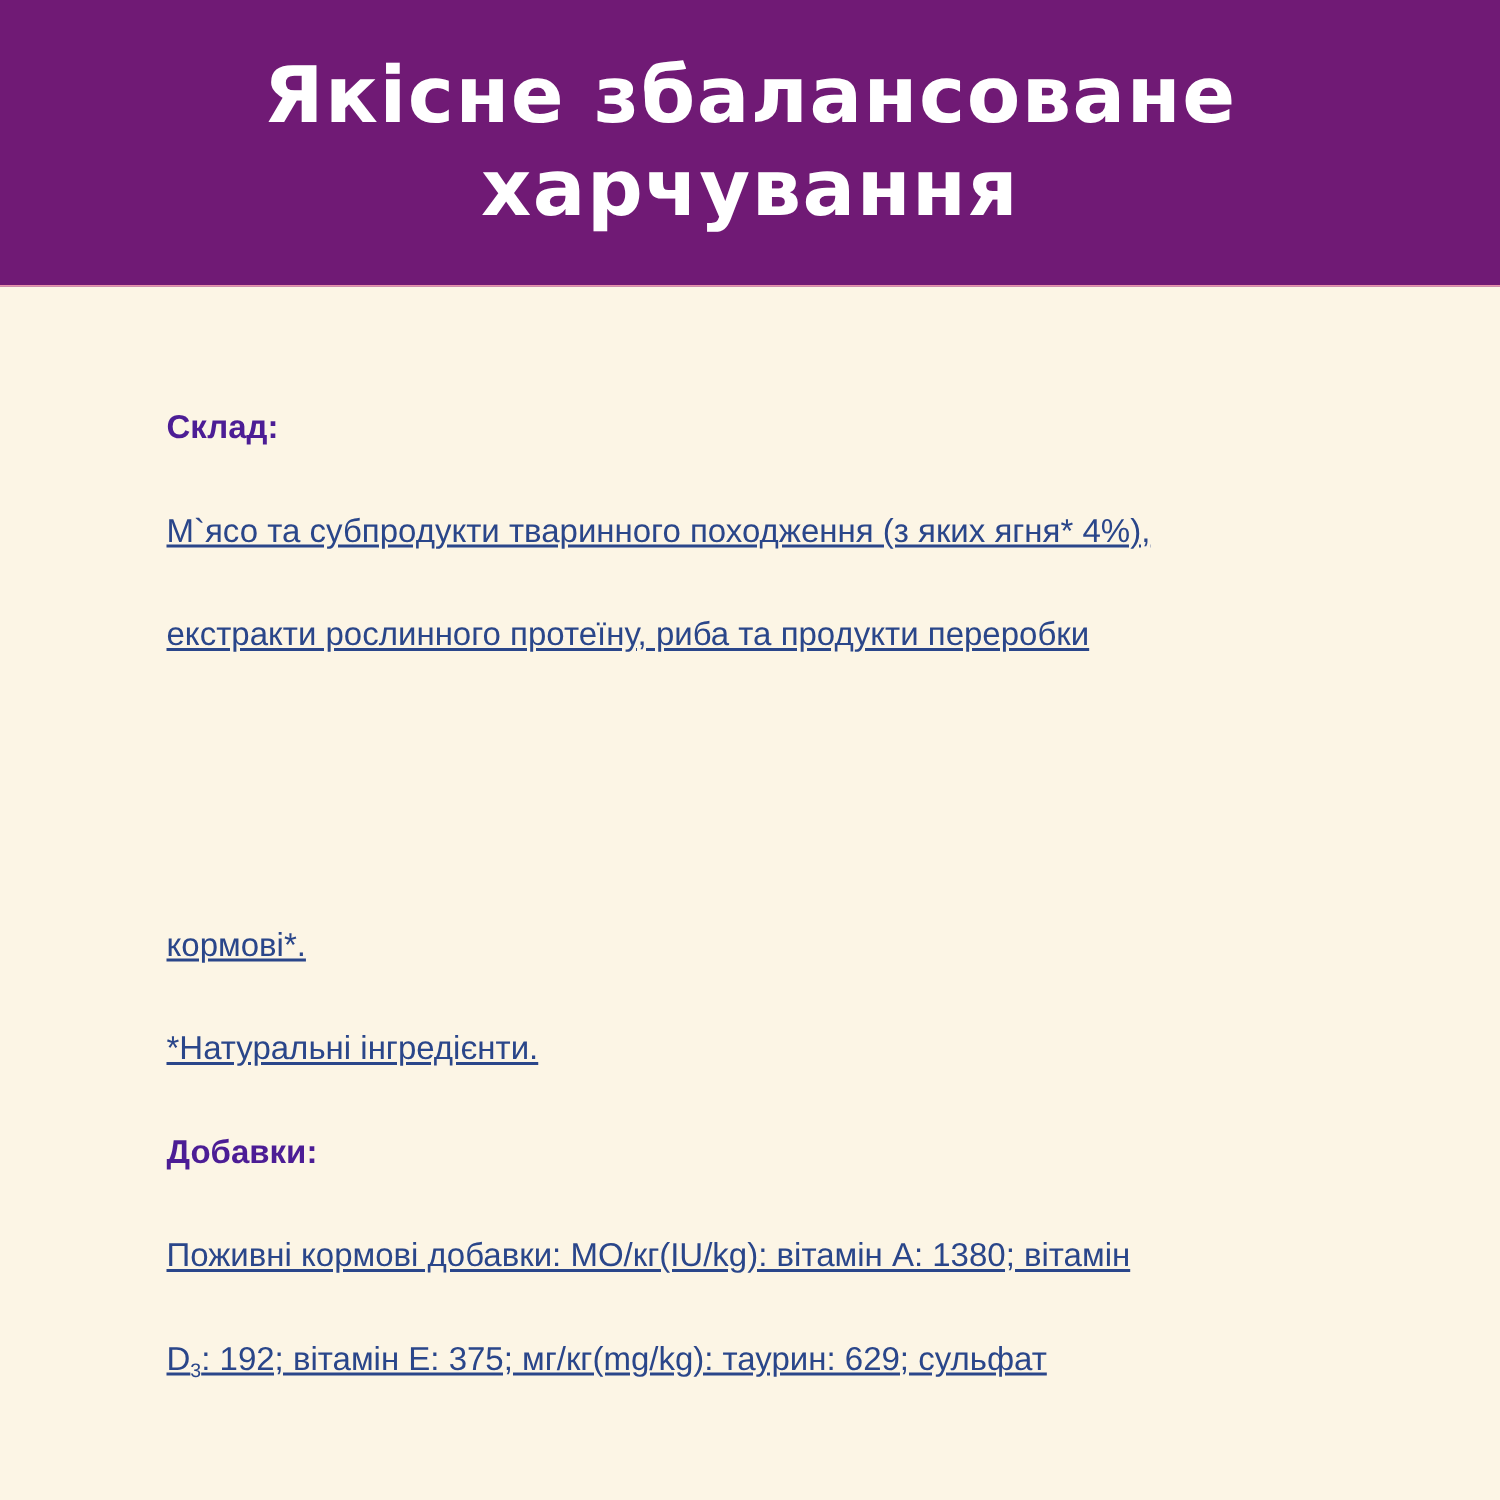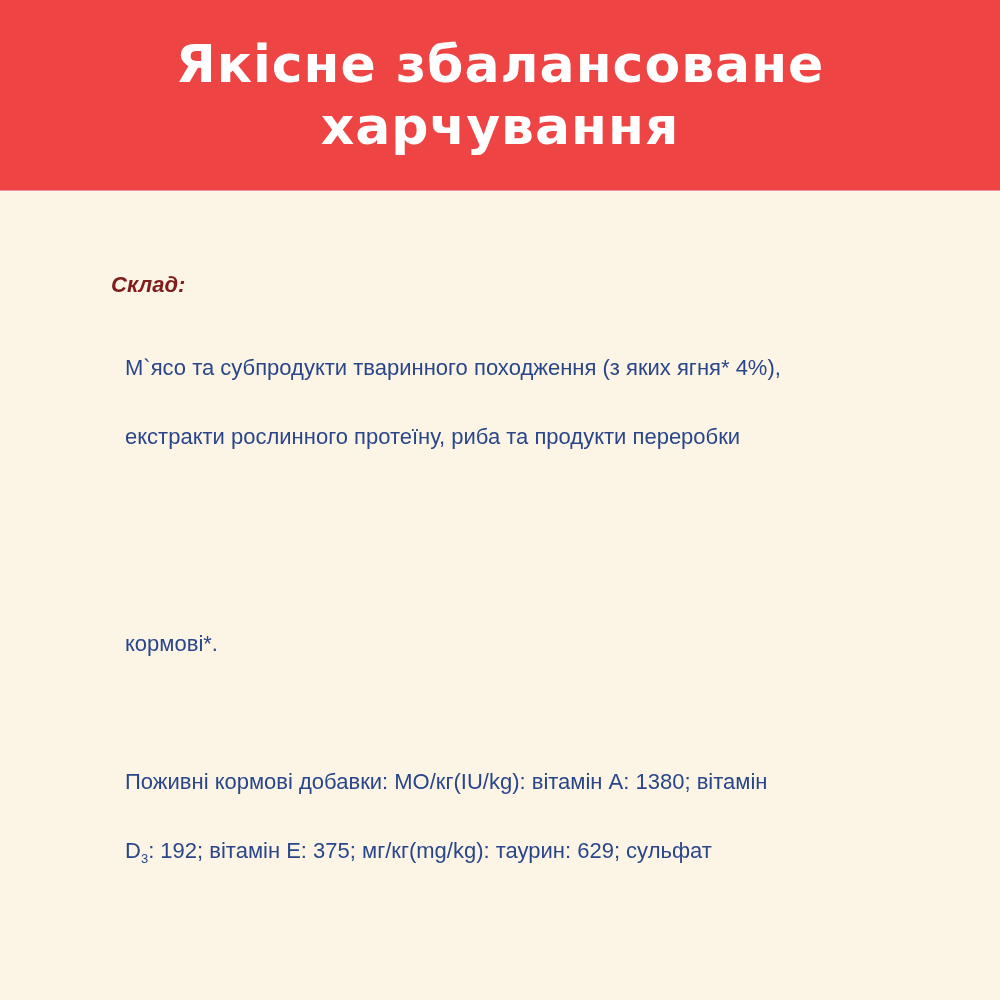--- a/index.html
+++ b/index.html
@@ -3,68 +3,70 @@
 <meta charset="utf-8">
 <style>
   html, body { margin: 0; padding: 0; }
   body {
     width: 1000px; height: 1000px; overflow: hidden;
     background: #FCF5E5;
     font-family: "Liberation Sans", "DejaVu Sans", sans-serif;
   }
   .header {
     position: absolute; left: 0; top: 0; width: 1000px; height: 190px;
-    background: #ef4444;
+    background: #701a75;
     display: flex; align-items: center; justify-content: center;
     border-bottom: 1px solid #E792AA;
   }
   .header h1 {
     margin: 0; text-align: center; color: #FFFFFF;
     font-family: "DejaVu Sans", sans-serif;
     font-weight: bold; font-size: 52px; line-height: 62px;
     letter-spacing: 1px;
     width: 700px;
   }
   .content {
     position: absolute; left: 111px; top: 268px; width: 820px;
     color: #23407F;
   }
   .section { margin-bottom: 35px; }
   .section h2 {
     margin: 0; font-size: 22px; line-height: 34px; font-weight: bold;
-    color: #7f1d1d;
-    font-style: italic;
+    color: #4c1d95;
   }
   .section p {
-    margin: 14px; font-size: 22px; line-height: 34.5px; color: #2A468A;
+    margin: 0; font-size: 22px; line-height: 34.5px; color: #2A468A;
     white-space: pre-line;
+    text-decoration: underline;
   }
   .sub { font-size: 13px; vertical-align: -5px; }
 </style>
 </head>
 <body>
 
 <div class="header">
   <h1>Якісне збалансоване харчування</h1>
 </div>
 
 <div class="content">
 
   <div class="section">
     <h2>Склад:</h2>
     <p>
       <span>М`ясо та субпродукти тваринного походження (з яких ягня* 4%),</span><br>
       <span>екстракти рослинного протеїну, риба та продукти переробки</span><br>
       <br>
       <br>
       <span>кормові*.</span><br>
+      <span>*Натуральні інгредієнти.</span>
     </p>
   </div>
 
   <div class="section">
+    <h2>Добавки:</h2>
     <p>
       <span>Поживні кормові добавки: МО/кг(IU/kg): вітамін A: 1380; вітамін</span><br>
       <span>D</span><span class="sub">3</span><span>: 192; вітамін E: 375;  мг/кг(mg/kg): таурин: 629; сульфат</span><br>
       <br>
       <br>
       
     </p>
   </div>
 
 </div>

